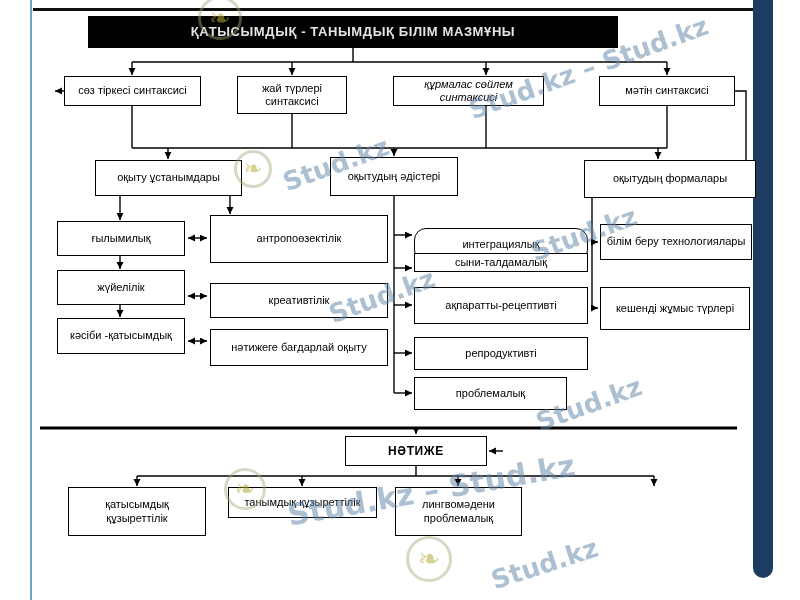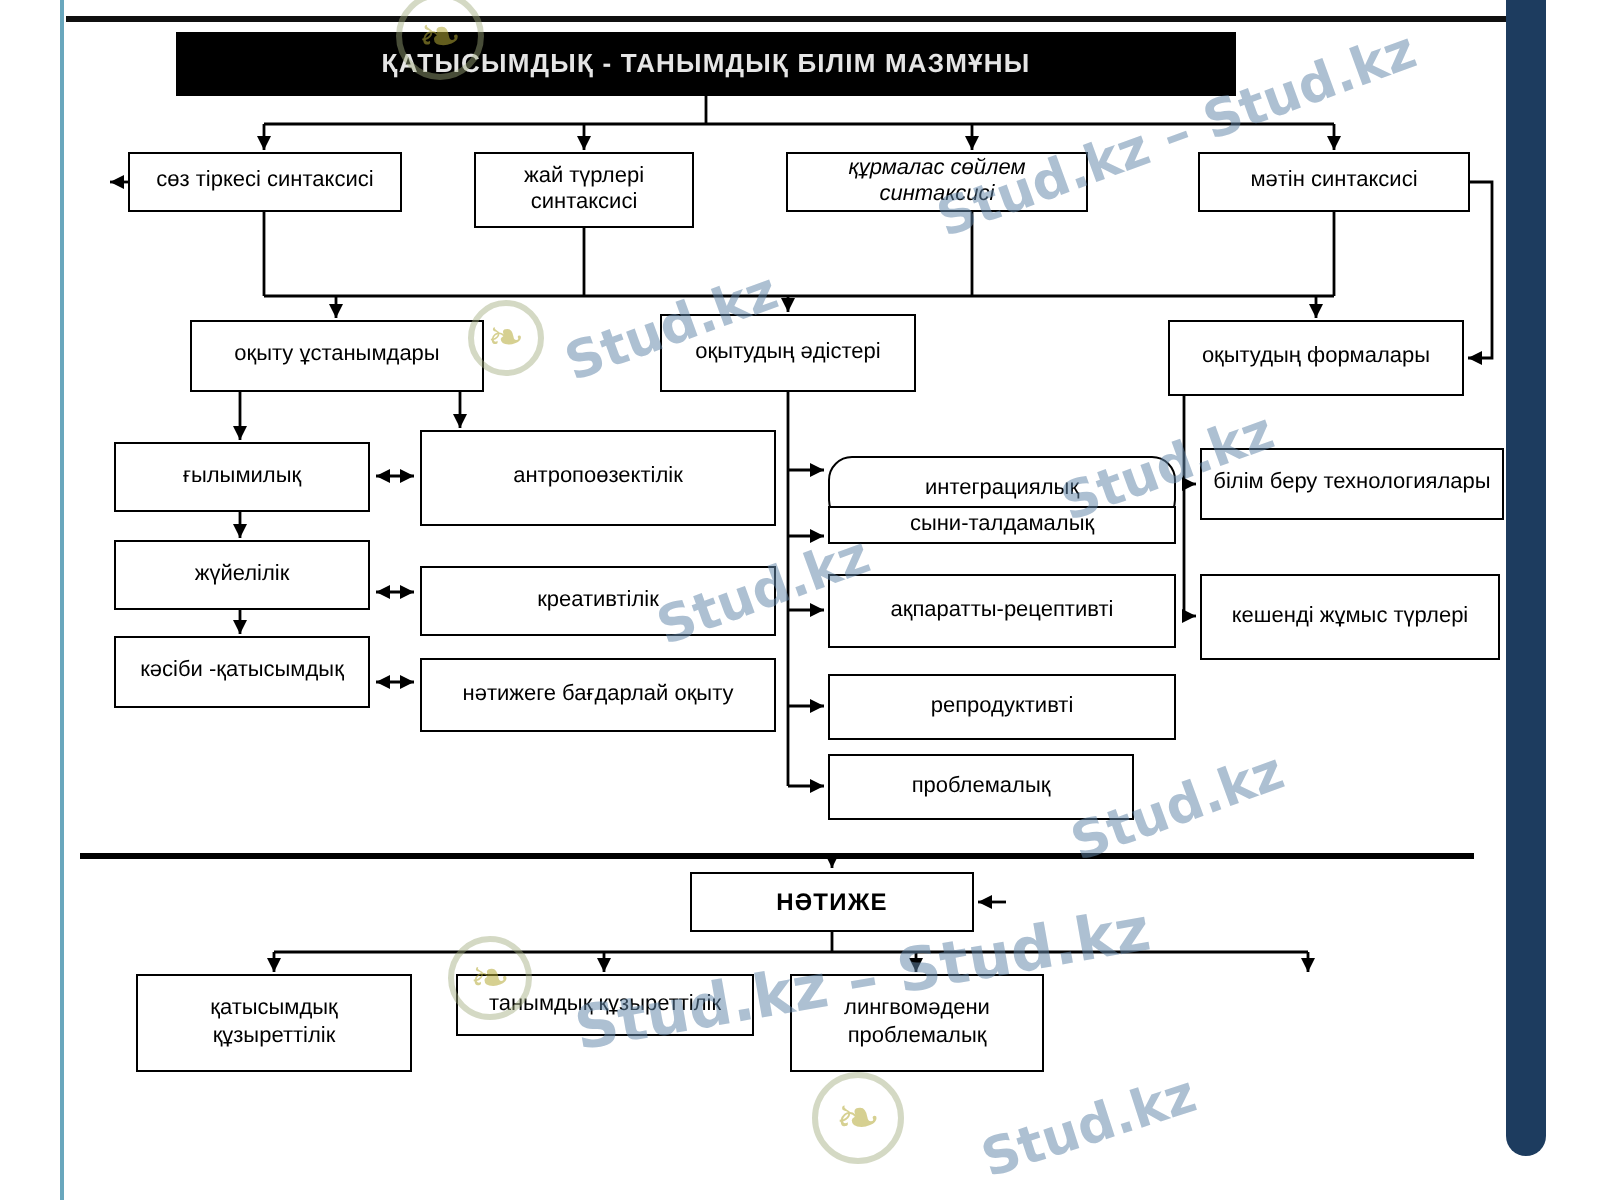--- a/index.html
+++ b/index.html
@@ -111,21 +111,21 @@
 
   <div class="box title-bar" style="left:88px;top:16px;width:530px;height:32px;">ҚАТЫСЫМДЫҚ - ТАНЫМДЫҚ  БІЛІМ МАЗМҰНЫ</div>
 
   <div class="box" style="left:64px;top:76px;width:137px;height:30px;">сөз тіркесі синтаксисі</div>
   <div class="box" style="left:237px;top:76px;width:110px;height:38px;">жай түрлері синтаксисі</div>
   <div class="box" style="left:393px;top:76px;width:151px;height:30px;font-style:italic;">құрмалас сөйлем синтаксисі</div>
   <div class="box" style="left:599px;top:76px;width:136px;height:30px;">мәтін синтаксисі</div>
 
   <div class="box" style="left:95px;top:160px;width:147px;height:36px;">оқыту ұстанымдары</div>
   <div class="box" style="left:330px;top:157px;width:128px;height:39px;">оқытудың әдістері</div>
-  <div class="box" style="left:584px;top:160px;width:148px;height:38px;">оқытудың формалары</div>
+  <div class="box" style="left:584px;top:160px;width:172px;height:38px;">оқытудың формалары</div>
 
   <div class="box" style="left:57px;top:221px;width:128px;height:35px;">ғылымилық</div>
   <div class="box" style="left:57px;top:270px;width:128px;height:35px;">жүйелілік</div>
   <div class="box" style="left:57px;top:318px;width:128px;height:36px;">кәсіби -қатысымдық</div>
 
   <div class="box" style="left:210px;top:215px;width:178px;height:48px;">антропоөзектілік</div>
   <div class="box" style="left:210px;top:283px;width:178px;height:35px;">креативтілік</div>
   <div class="box" style="left:210px;top:329px;width:178px;height:37px;">нәтижеге бағдарлай оқыту</div>
 
   <div class="box" style="left:414px;top:228px;width:174px;height:34px;border-radius:12px;">интеграциялық</div>

